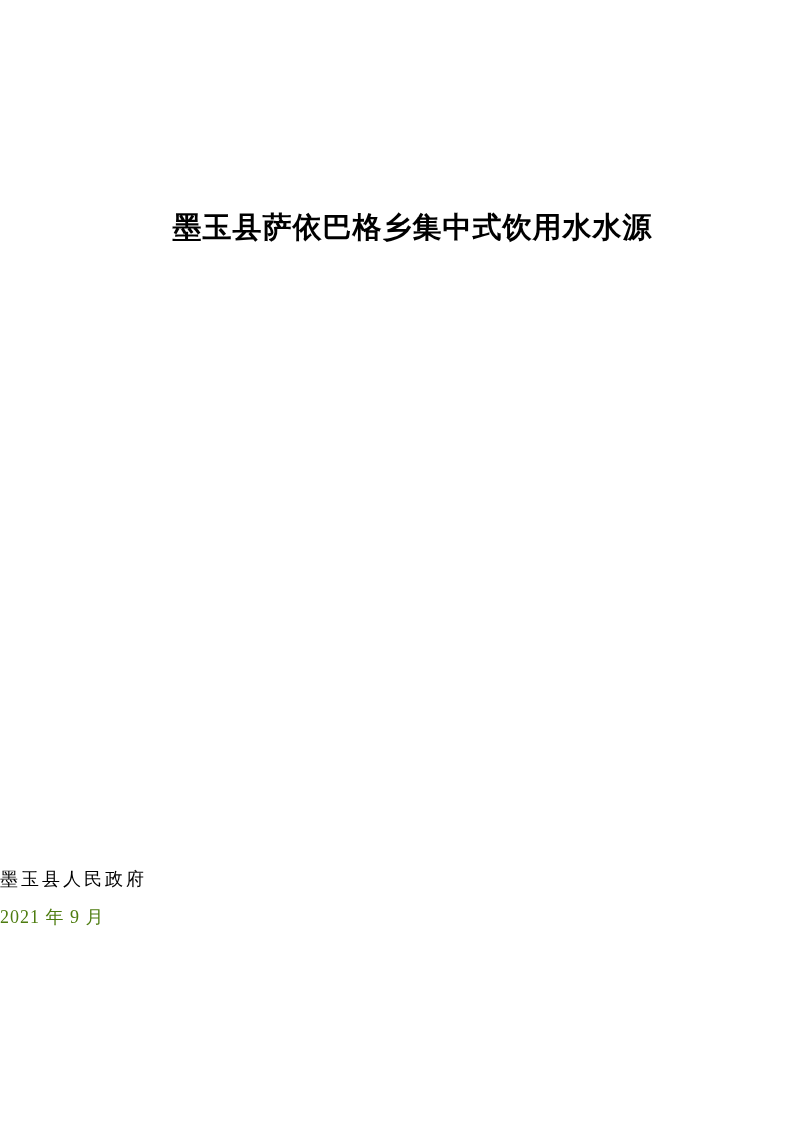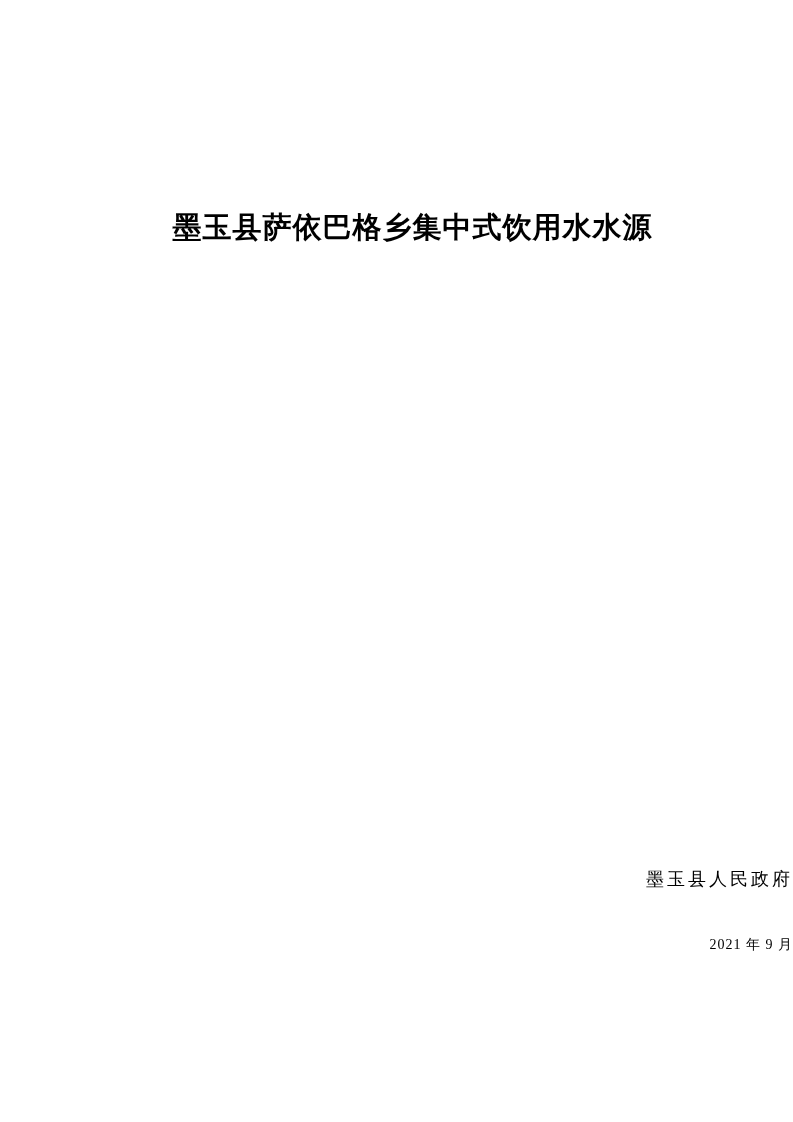--- a/index.html
+++ b/index.html
@@ -32,36 +32,36 @@
     line-height: 62px;
     letter-spacing: 1px;
     color: #000;
     white-space: nowrap;
   }
   .footer-block {
     position: absolute;
     top: 862px;
     left: 0;
     width: 100%;
-    text-align: right;
+    text-align: left;
   }
   .issuer {
     font-family: "Liberation Serif", "DejaVu Serif", serif;
     font-size: 18px;
     line-height: 34px;
     letter-spacing: 3px;
     color: #000;
   }
   .doc-date {
     font-family: "Liberation Serif", "DejaVu Serif", serif;
-    font-size: 14px;
+    font-size: 18px;
     line-height: 34px;
     letter-spacing: 1px;
-    color: #000000;
-    margin-top: 32px;
+    color: #4d7c0f;
+    margin-top: 4px;
   }
 </style>
 </head>
 <body>
 
 <div class="page">
 
   <div class="title-block">
     <div class="title-line">墨玉县萨依巴格乡集中式饮用水水源</div>
   </div>

